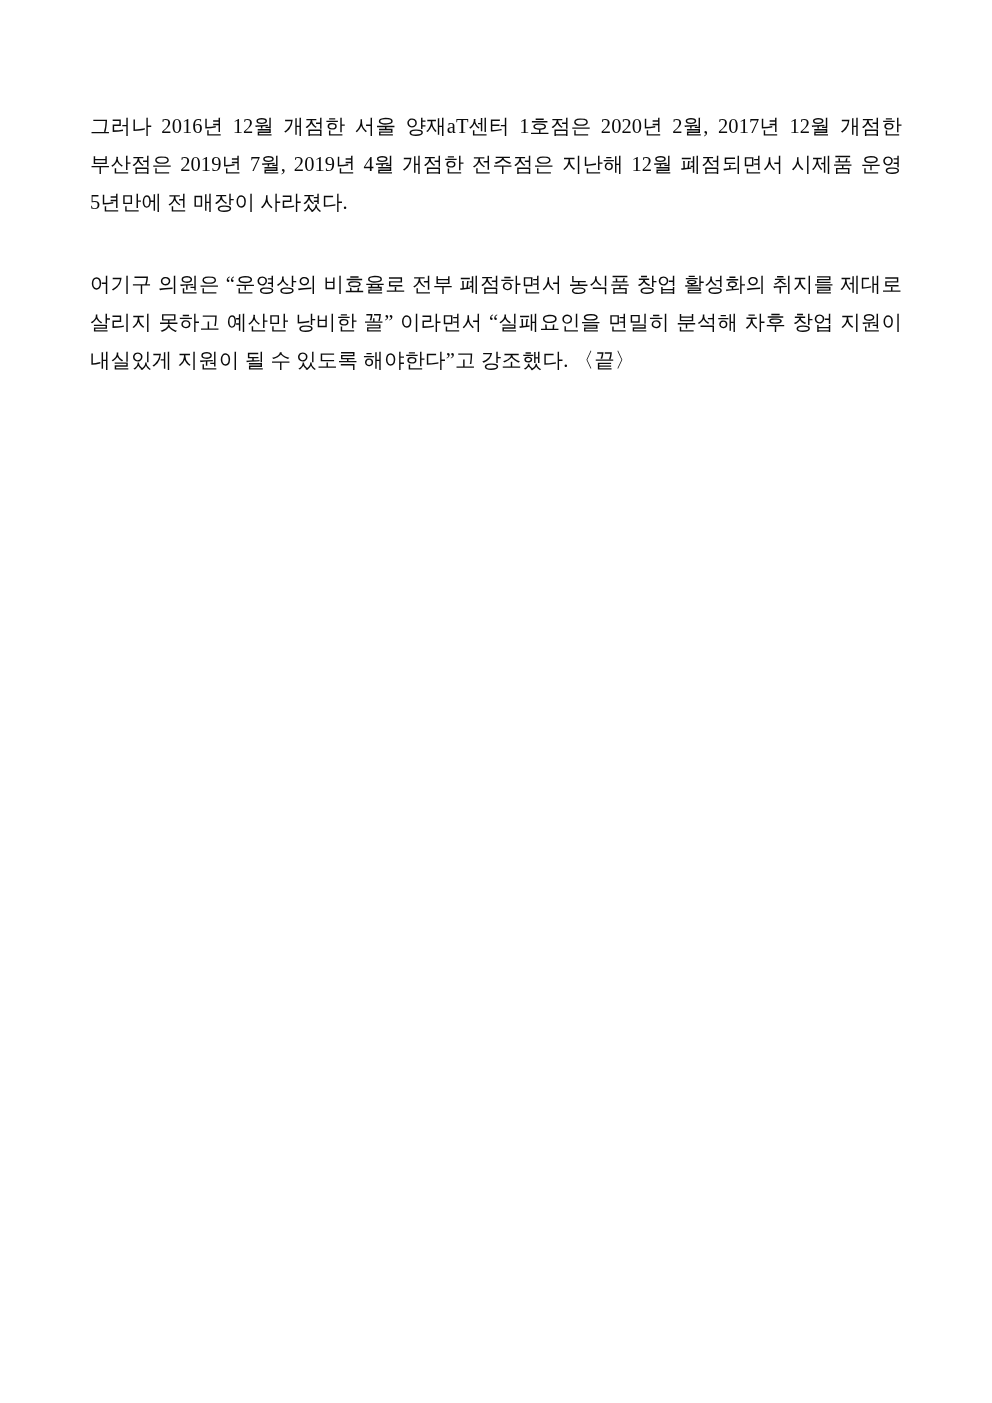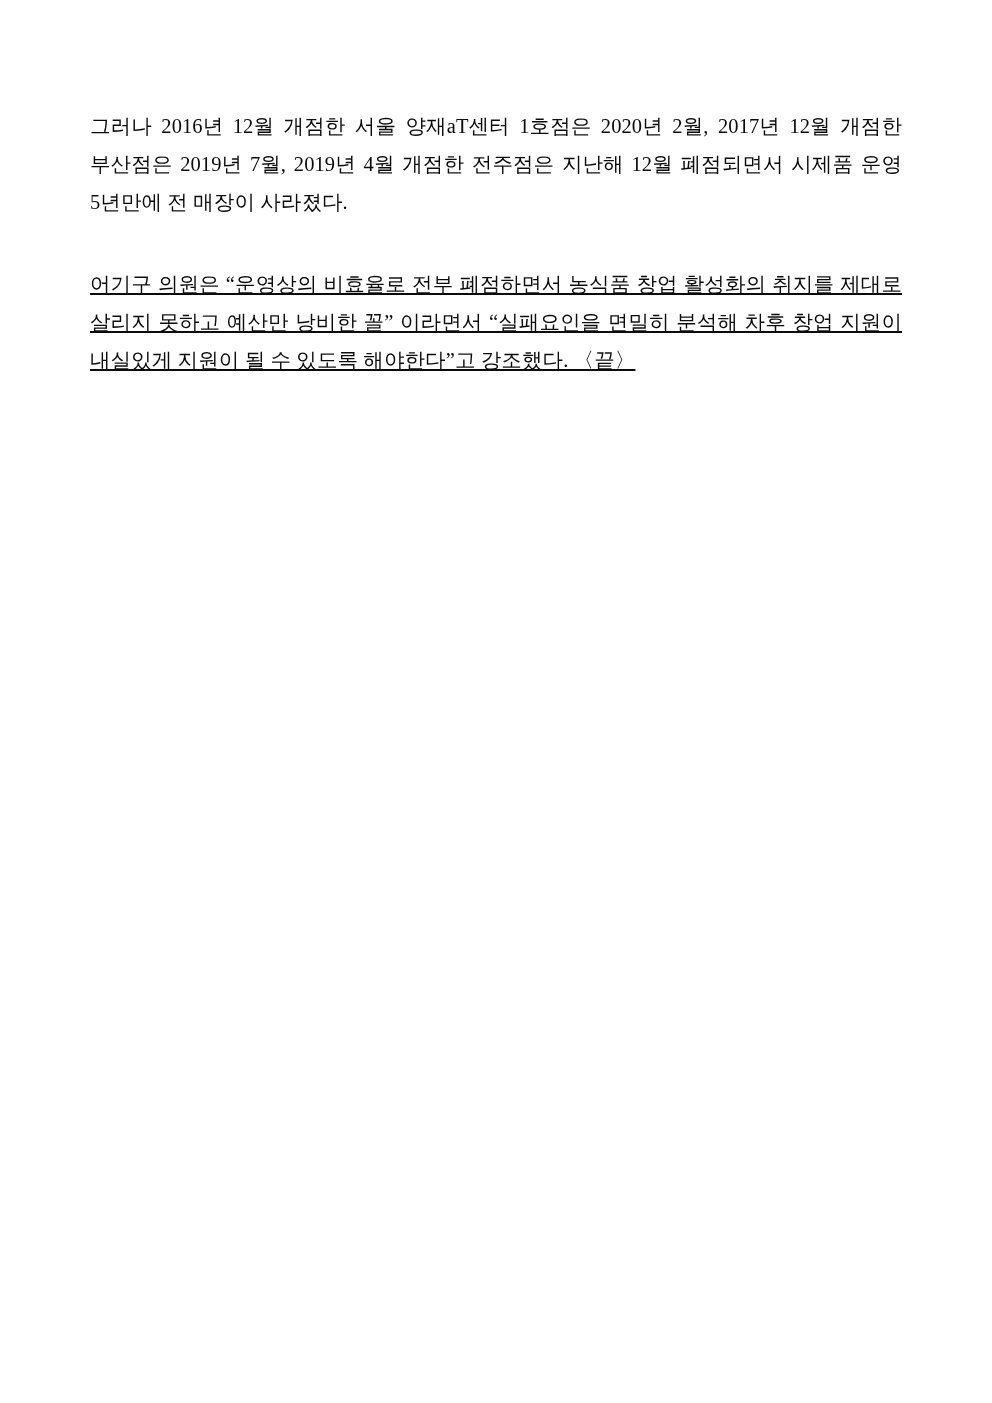--- a/index.html
+++ b/index.html
@@ -30,21 +30,20 @@
     font-size: 20.5px;
     line-height: 1.85;
     text-align: justify;
     text-justify: inter-word;
     letter-spacing: 0.1px;
     word-break: keep-all;
     color: #0b0b0b;
   }
   p.para:last-child {
     margin-bottom: 0;
-    text-decoration: underline;
   }
 </style>
 </head>
 <body>
 
 <div class="page">
   <div class="doc-body">
     <p class="para">그러나 2016년 12월 개점한 서울 양재aT센터 1호점은 2020년 2월, 2017년 12월 개점한 부산점은 2019년 7월, 2019년 4월 개점한 전주점은 지난해 12월 폐점되면서 시제품 운영 5년만에 전 매장이 사라졌다.</p>
     <p class="para">어기구 의원은 “운영상의 비효율로 전부 폐점하면서 농식품 창업 활성화의 취지를 제대로 살리지 못하고 예산만 낭비한 꼴” 이라면서 “실패요인을 면밀히 분석해 차후 창업 지원이 내실있게 지원이 될 수 있도록 해야한다”고 강조했다. 〈끝〉</p>
   </div>

